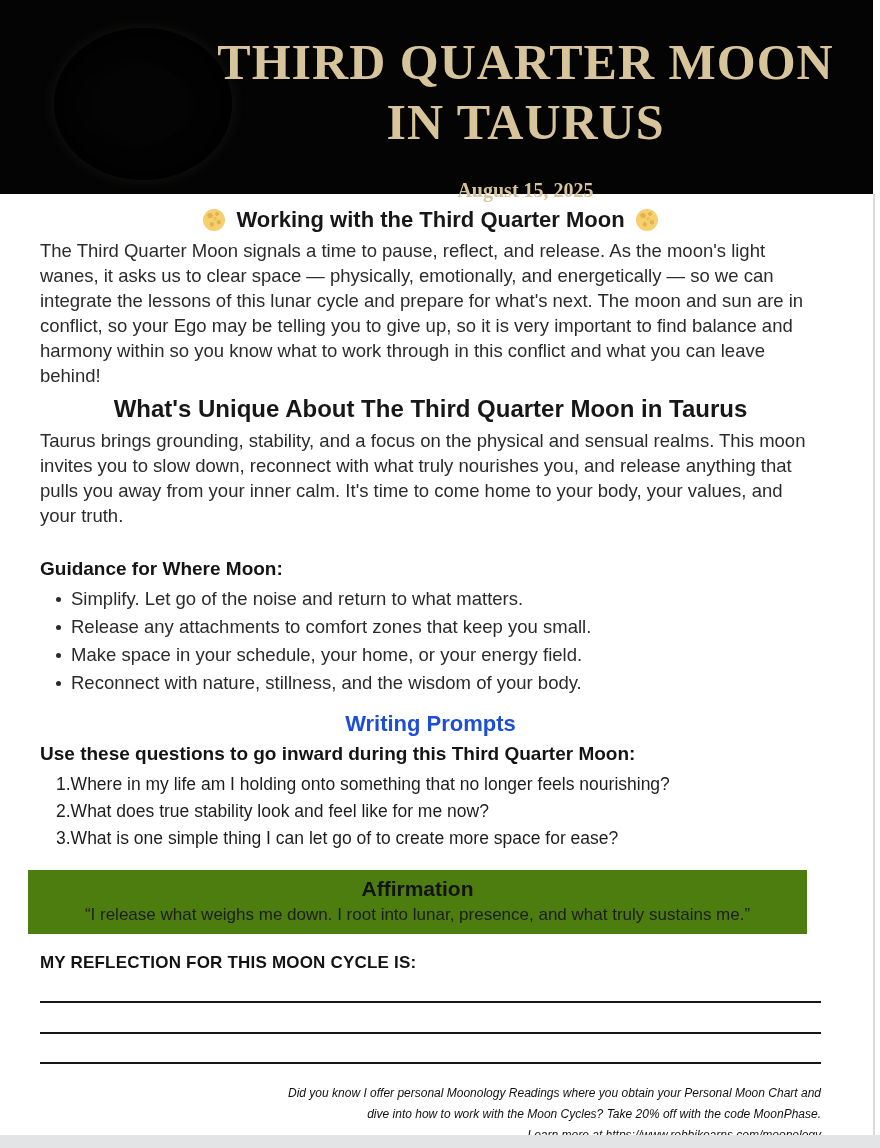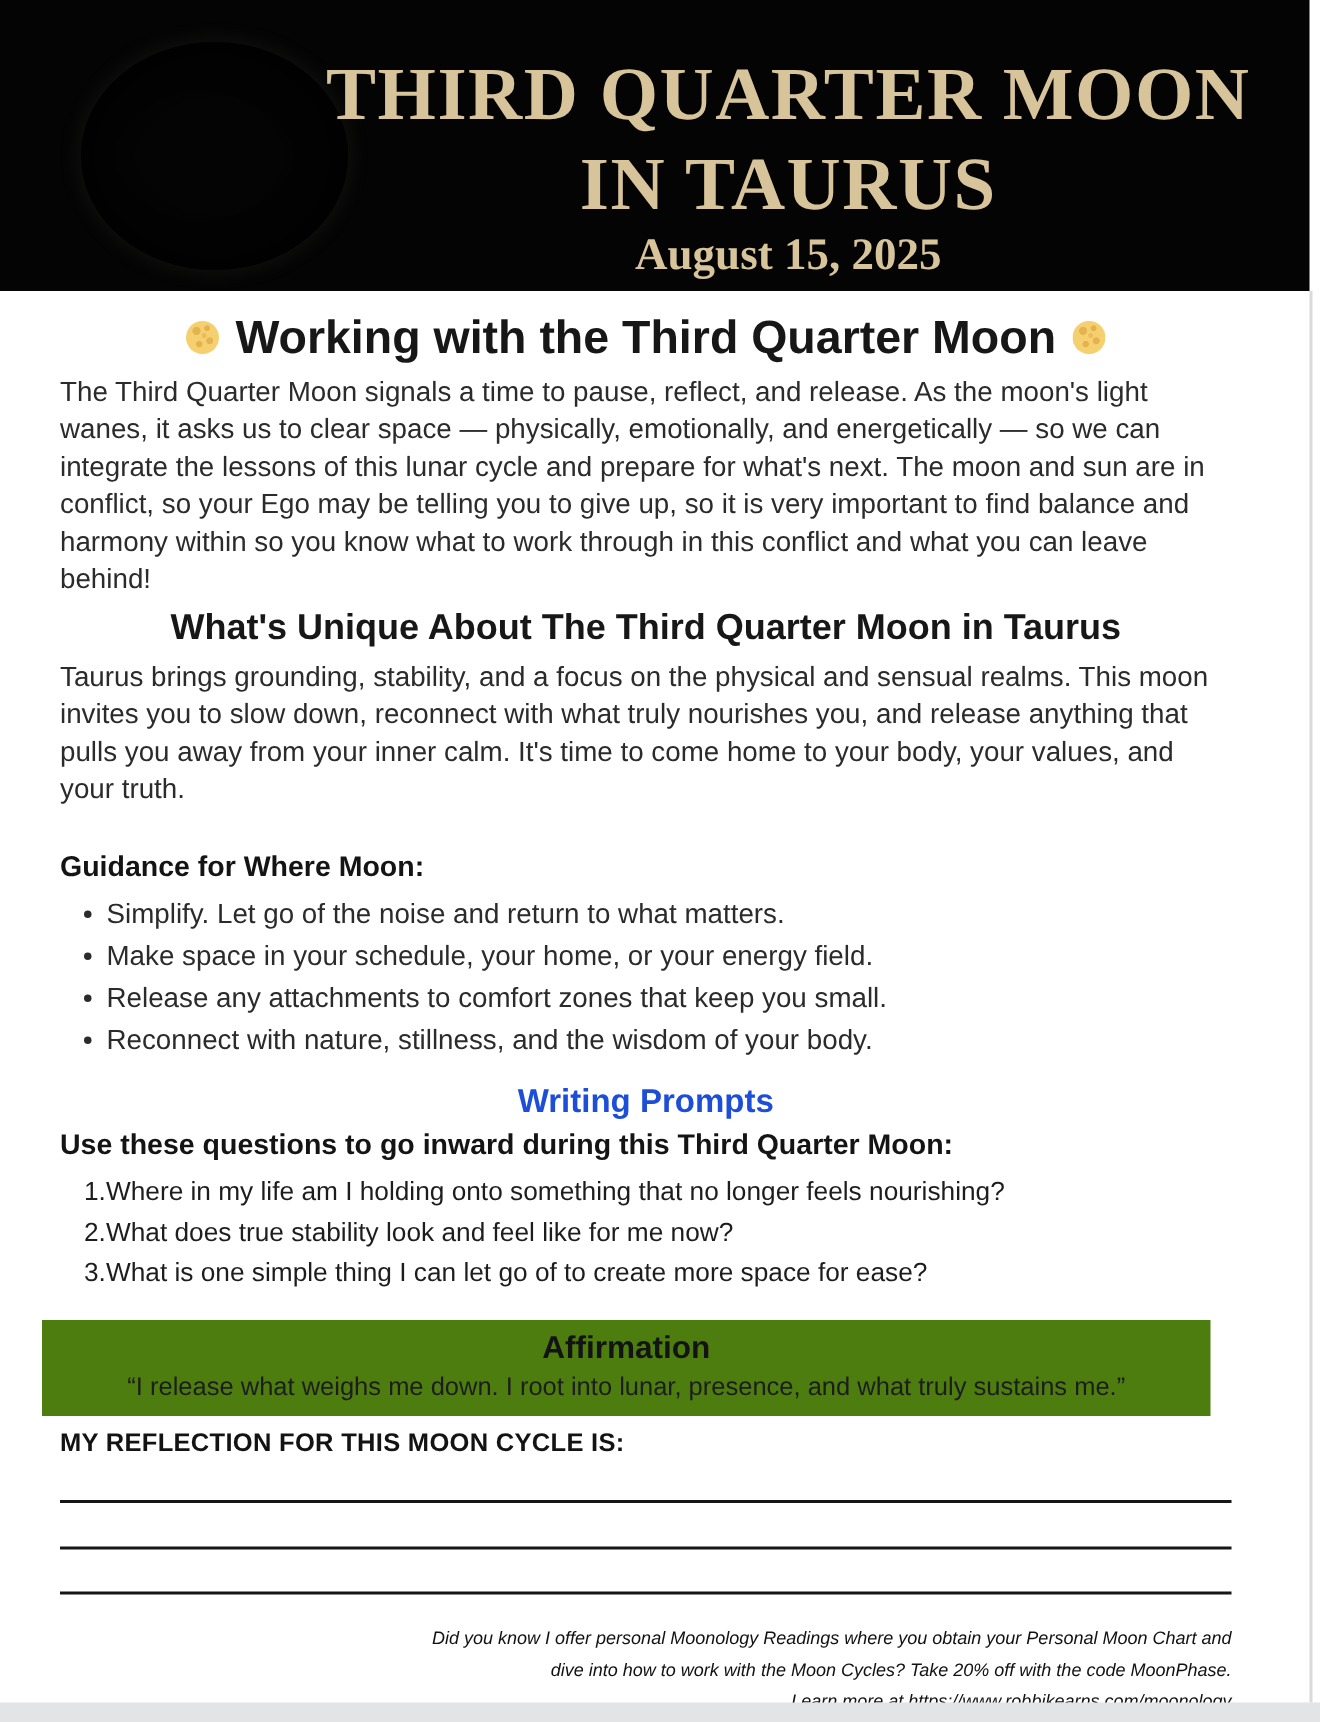--- a/index.html
+++ b/index.html
@@ -19,25 +19,25 @@
       radial-gradient(circle at 44% 38%, rgba(118,98,76,0.40) 0 7%, rgba(118,98,76,0) 18%),
       radial-gradient(circle at 30% 45%, rgba(210,200,184,0.35) 0 9%, rgba(210,200,184,0) 22%),
       linear-gradient(93deg, #a4987f 0%, #b3a archi892 0%, #b0a48e 30%, #bab09c 44%, #6f685d 52%, #37342f 57%, #2b2926 70%, #232120 85%, #191817 100%);
     box-shadow: inset 0 0 22px 9px rgba(0,0,0,0.62), inset -10px 0 26px rgba(0,0,0,0.55), 0 0 16px rgba(190,180,160,0.10);
   }
   .title-block {
     position:absolute; left:178px; right:0; top:32px; text-align:center;
     font-family:"Liberation Serif", serif; font-weight:bold; color:#d7c49b;
   }
   .title-line { font-size:50px; line-height:60px; letter-spacing:1px; }
-  .title-date { font-size:30px; line-height:36px; margin-top:0; }
+  .title-date { font-size:20px; line-height:36px; margin-top:20px; }
   
   .content { width:873px; padding:0 52px 0 40px; }
   .h-working {
-    margin-top:13px; text-align:left; font-size:31px; font-weight:bold; color:#171717;
+    margin-top:13px; text-align:left; font-size:22px; font-weight:bold; color:#171717;
     display:flex; align-items:center; justify-content:center; gap:11px;
   }
   .moon-emoji {
     width:22px; height:22px; border-radius:50%; flex:0 0 auto;
     background:
       radial-gradient(circle at 32% 30%, #e2b34f 0 2.4px, rgba(0,0,0,0) 3px),
       radial-gradient(circle at 64% 22%, #e2b34f 0 1.7px, rgba(0,0,0,0) 2.2px),
       radial-gradient(circle at 72% 60%, #e2b34f 0 2px, rgba(0,0,0,0) 2.6px),
       radial-gradient(circle at 40% 70%, #e2b34f 0 1.9px, rgba(0,0,0,0) 2.4px),
       radial-gradient(circle at 55% 44%, #e8bd5c 0 1.4px, rgba(0,0,0,0) 1.9px),
@@ -59,21 +59,21 @@
   ol.prompts { margin:6px 0 4px 0; list-style:none; counter-reset:q; }
   ol.prompts li {
     counter-increment:q; padding-left:16px; font-size:17.5px; line-height:27px; color:#1d1d1d;
   }
   ol.prompts li::before { content:counter(q) "."; }
   .affirm-box {
     margin:18px 14px 0 -12px; width:779px; background:#4d7c0f; padding:7px 10px 9px; text-align:center;
   }
   .affirm-title { font-size:21px; font-weight:bold; color:#131313; }
   .affirm-quote { margin-top:4px; font-size:17px; color:#1d1d1d; }
-  .reflect-label { margin-top:8px; font-size:17px; font-weight:bold; letter-spacing:0.2px; color:#131313; }
+  .reflect-label { margin-top:19px; font-size:17px; font-weight:bold; letter-spacing:0.2px; color:#131313; }
   .wline { height:0; border-top:2px solid #161616; }
   .wline.l1 { margin-top:28px; }
   .wline.l2 { margin-top:29px; }
   .wline.l3 { margin-top:28px; }
   .promo { margin-top:19px; text-align:right; font-style:italic; font-size:12px; line-height:21px; color:#111111; }
   
   .right-edge-line { position:absolute; left:873px; top:194px; bottom:13px; width:2px; background:#d9dadc; }
   .bottom-chrome-bar { position:absolute; left:0; right:0; bottom:0; height:13px; background:#e3e4e6; }
 </style>
 </head>
@@ -98,22 +98,22 @@
       <span class="moon-emoji"></span>
     </div>
     <p class="para">The Third Quarter Moon signals a time to pause, reflect, and release. As the moon's light wanes, it asks us to clear space — physically, emotionally, and energetically — so we can integrate the lessons of this lunar cycle and prepare for what's next. The moon and sun are in conflict, so your Ego may be telling you to give up, so it is very important to find balance and harmony within so you know what to work through in this conflict and what you can leave behind!</p>
 
     <div class="h-unique">What's Unique About The Third Quarter Moon in Taurus</div>
     <p class="para">Taurus brings grounding, stability, and a focus on the physical and sensual realms. This moon invites you to slow down, reconnect with what truly nourishes you, and release anything that pulls you away from your inner calm. It's time to come home to your body, your values, and your truth.</p>
 
     <div class="guidance-label">Guidance for Where Moon:</div>
     <ul class="bullets">
       <li>Simplify. Let go of the noise and return to what matters.</li>
+      <li>Release any attachments to comfort zones that keep you small.</li>
       <li>Make space in your schedule, your home, or your energy field.</li>
-      <li>Release any attachments to comfort zones that keep you small.</li>
       <li>Reconnect with nature, stillness, and the wisdom of your body.</li>
     </ul>
 
     <div class="h-prompts">Writing Prompts</div>
     <div class="prompts-sub">Use these questions to go inward during this Third Quarter Moon:</div>
     <ol class="prompts">
       <li>Where in my life am I holding onto something that no longer feels nourishing?</li>
       <li>What does true stability look and feel like for me now?</li>
       <li>What is one simple thing I can let go of to create more space for ease?</li>
     </ol>

